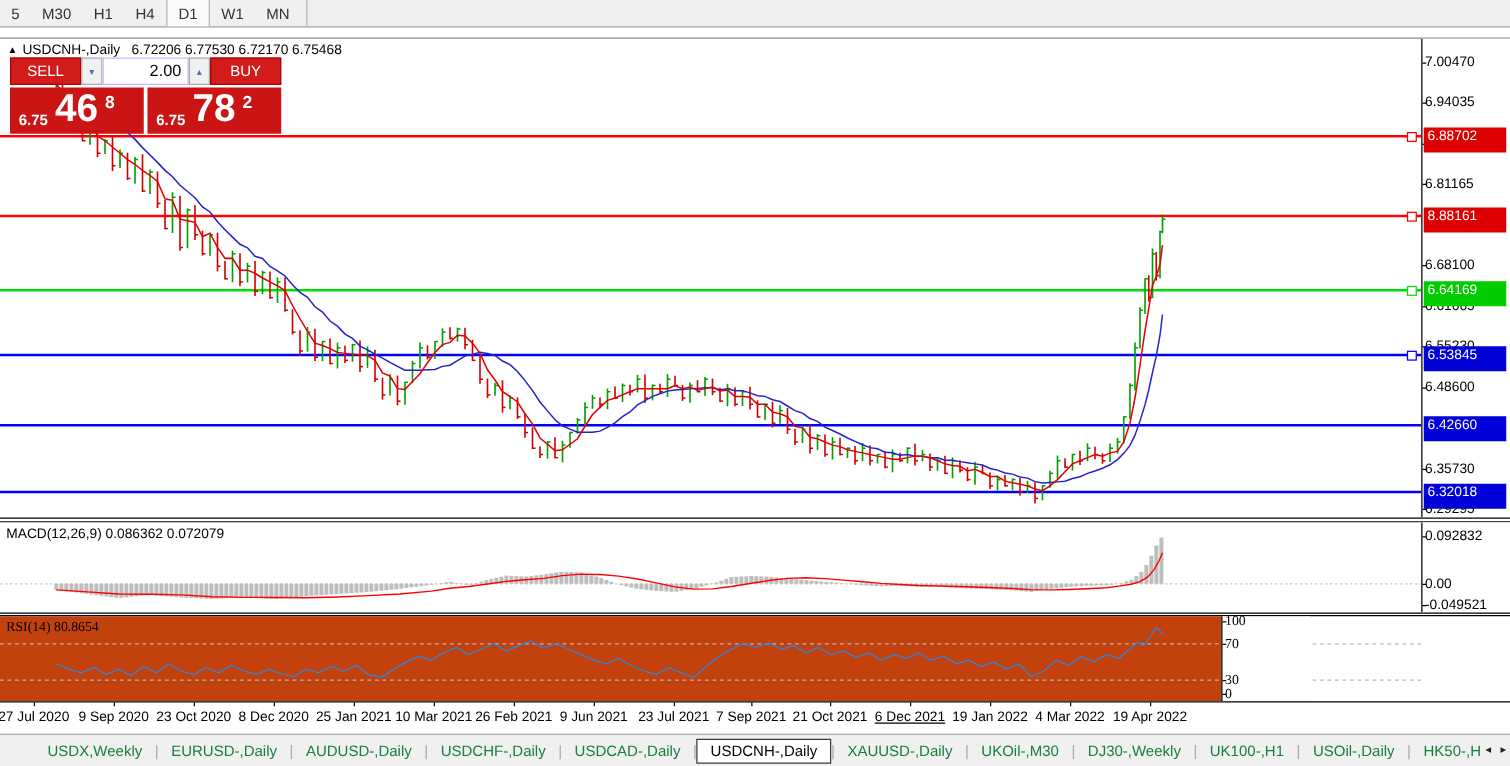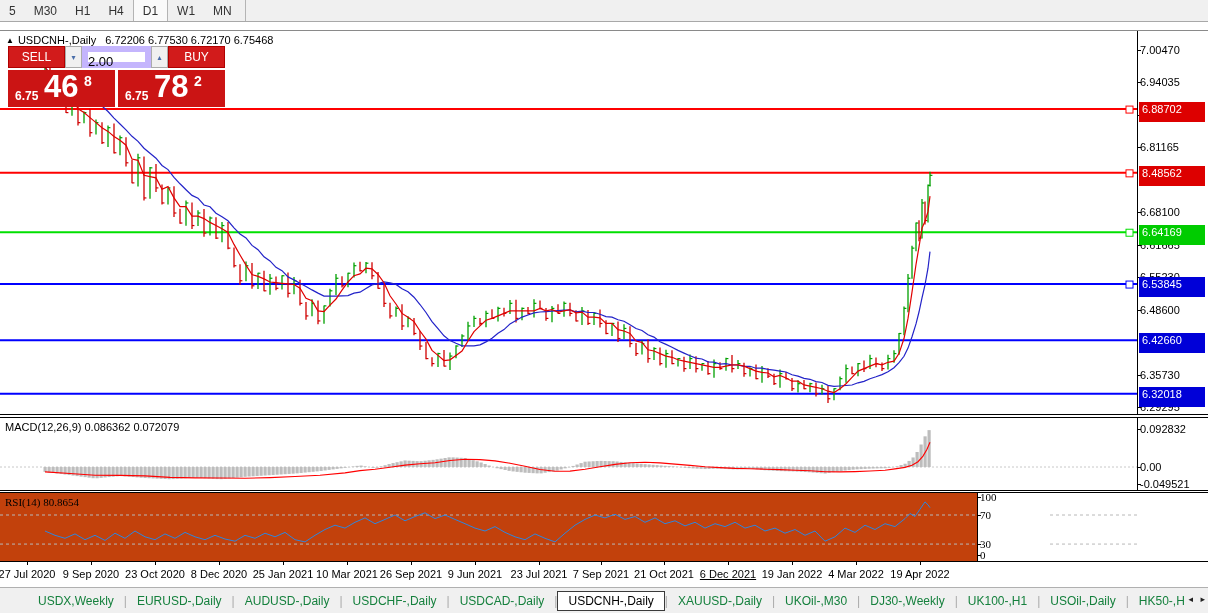--- a/index.html
+++ b/index.html
@@ -41,22 +41,22 @@
   #chart-title .arrow { font-size:8px; vertical-align:1px; margin-right:4px; }
 
   
   #trade-panel { position:absolute; top:15px; left:8px; width:217px; z-index:10; }
   #trade-row1 { display:flex; height:22px; }
   .trade-btn { width:57px; background:#d21b1b; color:#fff; font-size:12px; font-weight:normal;
                display:flex; align-items:center; justify-content:center; border:1px solid #b00000;
                cursor:pointer; }
   .spin-btn { width:17px; background:#f0f0f0; border:1px solid #ababab; color:#4a6ea9;
               font-size:8px; display:flex; align-items:center; justify-content:center; cursor:pointer; }
-  #volume-field { flex:1; background:#fff; border:6px solid #c4b5fd; font-size:13px; color:#000;
-                  padding:2px 5px 0 0; }
+  #volume-field { flex:1; background:#fff; border:1px solid #c4b5fd; font-size:13px; color:#000;
+                  text-align:right; padding:2px 5px 0 0; }
   #trade-row2 { display:flex; margin-top:2px; height:37px; }
   .quote-box { width:107px; background:#cb1414; color:#fff; position:relative; cursor:pointer; }
   .quote-box + .quote-box { margin-left:3px; }
   .q-small { position:absolute; left:7px; bottom:4px; font-size:12px; font-weight:bold; }
   .q-big   { position:absolute; left:36px; top:-1px; font-size:31px; font-weight:bold; }
   .q-sup   { position:absolute; left:76px; top:3px; font-size:14px; font-weight:bold; }
 
   
   .date-label { position:absolute; top:6px; transform:translateX(-50%); font-size:11px; color:#000;
                 white-space:nowrap; }
@@ -426,21 +426,21 @@
         <div class="y-tick" style="top: 207.801px;">6.61665</div>
         <div class="y-tickmark" style="top: 246.105px;"></div>
         <div class="y-tick" style="top: 240.105px;">6.55230</div>
         <div class="y-tickmark" style="top: 279.387px;"></div>
         <div class="y-tick" style="top: 273.387px;">6.48600</div>
         <div class="y-tickmark" style="top: 343.995px;"></div>
         <div class="y-tick" style="top: 337.995px;">6.35730</div>
         <div class="y-tickmark" style="top: 376.298px;"></div>
         <div class="y-tick" style="top: 370.298px;">6.29295</div>
         <div class="line-label" style="top: 71.0754px; background: rgb(221, 0, 0);">6.88702</div>
-        <div class="line-label" style="top: 134.849px; background: rgb(221, 0, 0);">8.48562</div>
+        <div class="line-label" style="top: 134.849px; background: rgb(221, 0, 0);">8.88161</div>
         <div class="line-label" style="top: 194.231px; background: rgb(0, 204, 0);">6.64169</div>
         <div class="line-label" style="top: 246.057px; background: rgb(0, 0, 216);">6.53845</div>
         <div class="line-label" style="top: 302.206px; background: rgb(0, 0, 216);">6.42660</div>
         <div class="line-label" style="top: 355.629px; background: rgb(0, 0, 216);">6.32018</div>
       </div>
     <div id="chart-title">
       <span class="arrow">▲</span><span>USDCNH-,Daily</span>
       <span style="margin-left:6px;">6.72206 6.77530 6.72170 6.75468</span>
     </div>
     <div id="trade-panel">
@@ -738,21 +738,21 @@
       <div class="date-label" style="left: 91px;">9 Sep 2020</div>
       <div class="date-tickmark" style="left: 155px;"></div>
       <div class="date-label" style="left: 155px;">23 Oct 2020</div>
       <div class="date-tickmark" style="left: 219px;"></div>
       <div class="date-label" style="left: 219px;">8 Dec 2020</div>
       <div class="date-tickmark" style="left: 283px;"></div>
       <div class="date-label" style="left: 283px;">25 Jan 2021</div>
       <div class="date-tickmark" style="left: 347px;"></div>
       <div class="date-label" style="left: 347px;">10 Mar 2021</div>
       <div class="date-tickmark" style="left: 411px;"></div>
-      <div class="date-label" style="left: 411px;">26 Sep 2021</div>
+      <div class="date-label" style="left: 411px;">26 Feb 2021</div>
       <div class="date-tickmark" style="left: 475px;"></div>
       <div class="date-label" style="left: 475px;">9 Jun 2021</div>
       <div class="date-tickmark" style="left: 539px;"></div>
       <div class="date-label" style="left: 539px;">23 Jul 2021</div>
       <div class="date-tickmark" style="left: 601px;"></div>
       <div class="date-label" style="left: 601px;">7 Sep 2021</div>
       <div class="date-tickmark" style="left: 664px;"></div>
       <div class="date-label" style="left: 664px;">21 Oct 2021</div>
       <div class="date-tickmark" style="left: 728px;"></div>
       <div class="date-label" style="left: 728px; text-decoration: underline;">6 Dec 2021</div>

